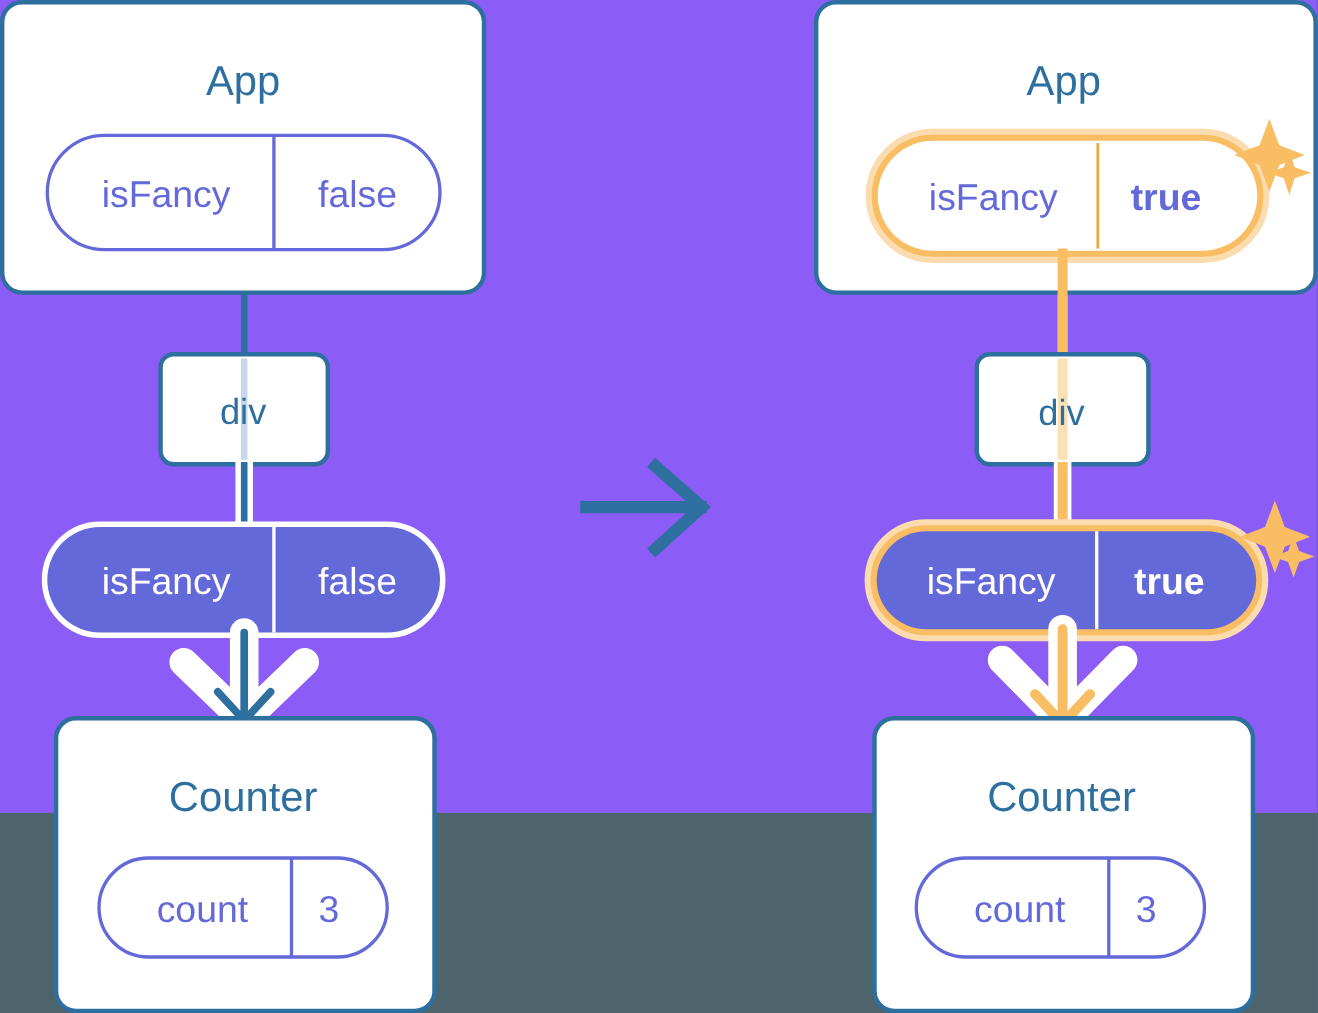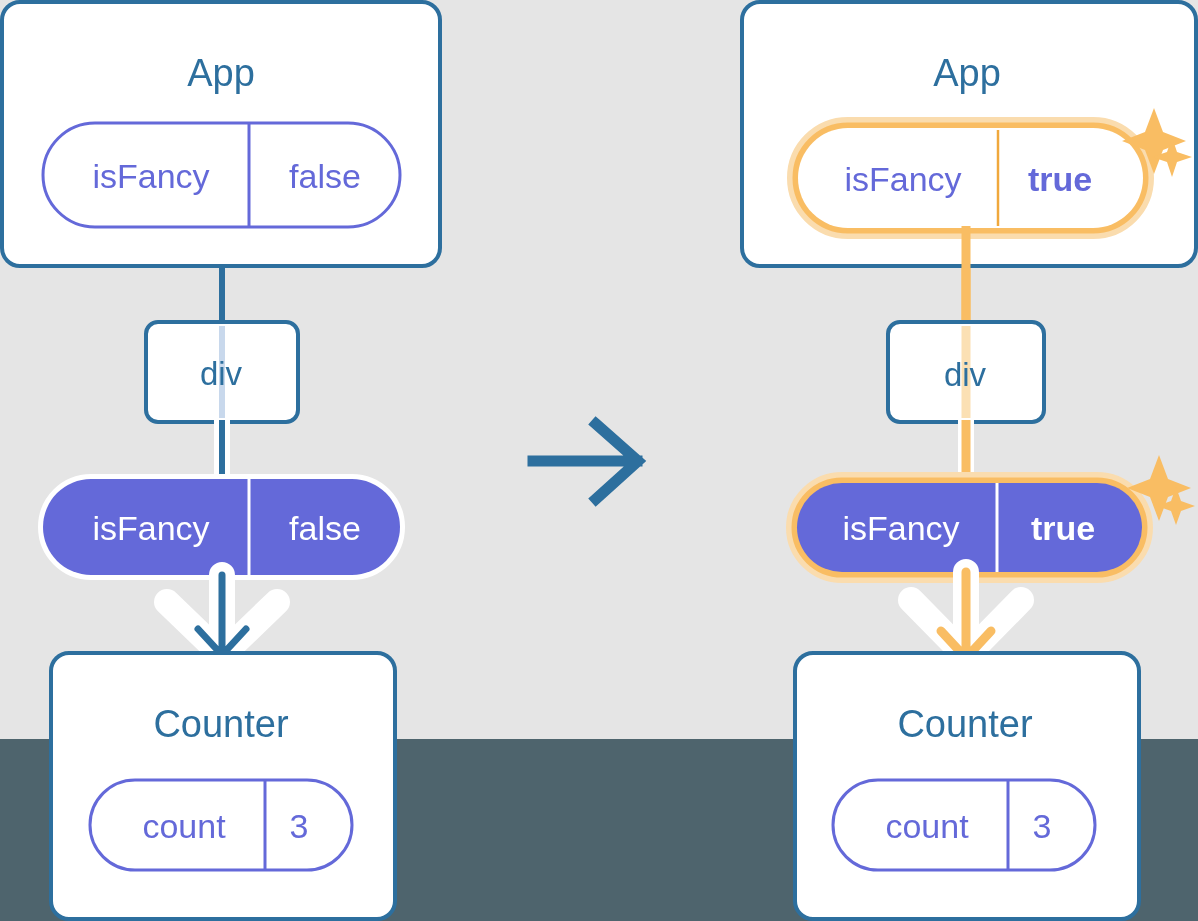--- a/index.html
+++ b/index.html
@@ -10,21 +10,21 @@
   body {
     width: 1198px;
     height: 921px;
     font-family: "Liberation Sans", sans-serif;
     overflow: hidden;
   }
   #stage {
     position: relative;
     width: 1198px;
     height: 739px;
-    background: #e5e5e5;
+    background: #8b5cf6;
   }
   svg.diagram {
     position: absolute;
     top: 0;
     left: 0;
     width: 1198px;
     height: 921px;
     display: block;
   }
   .panel-title {

